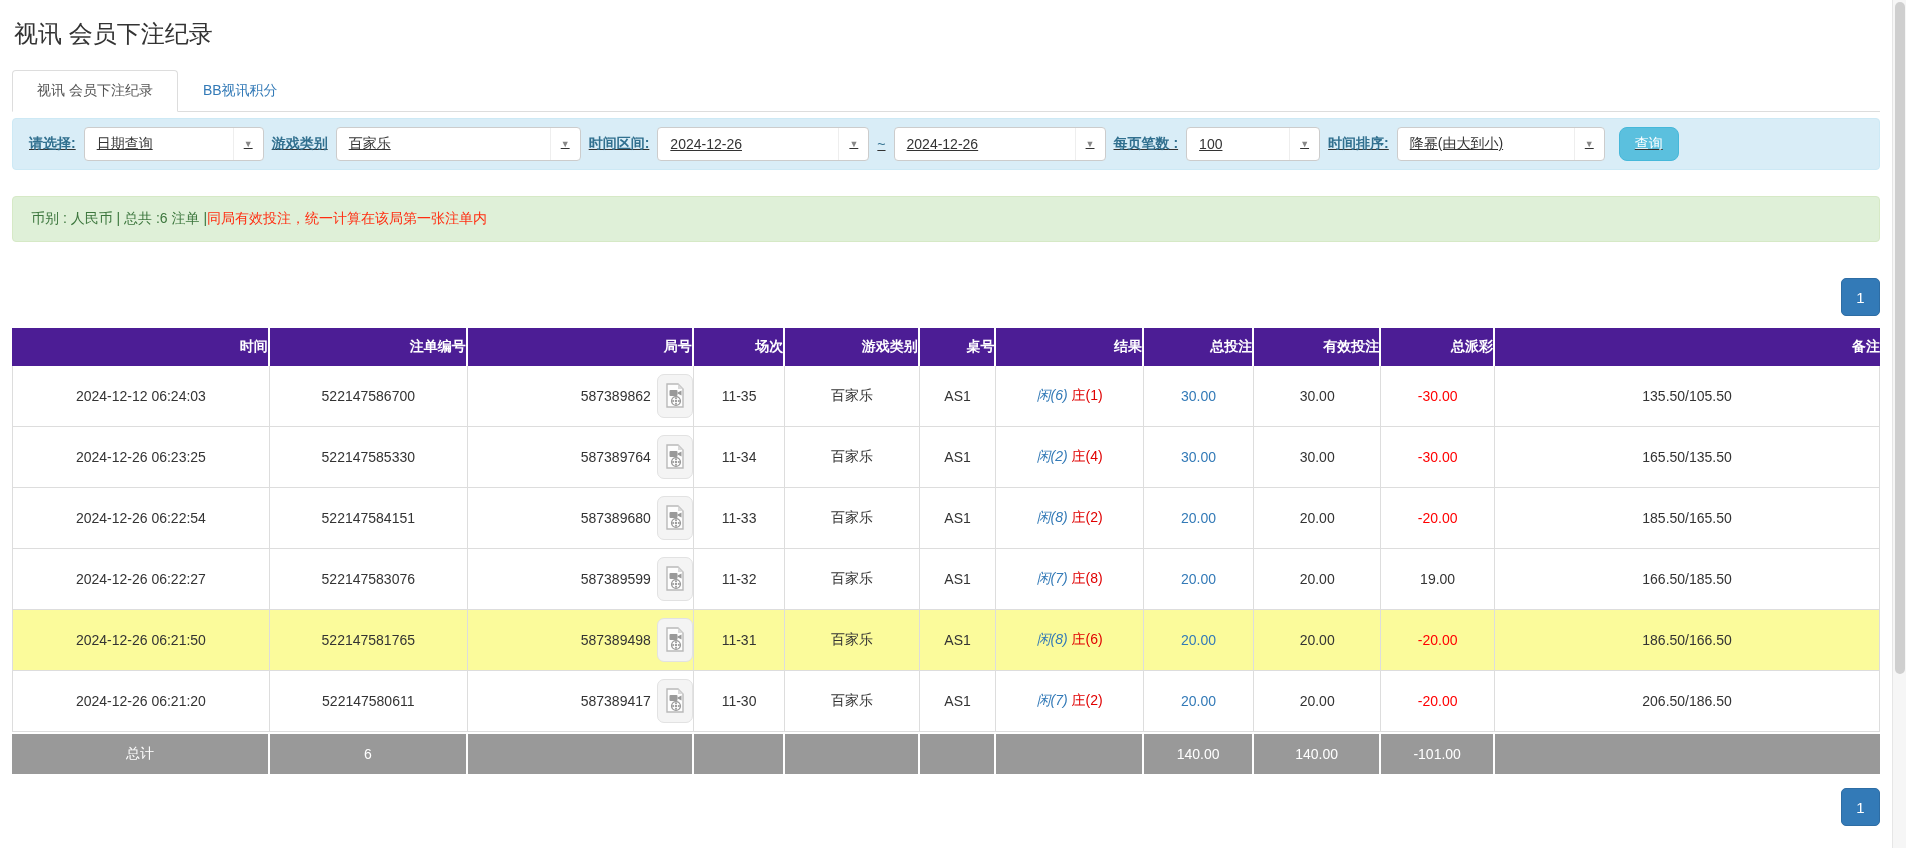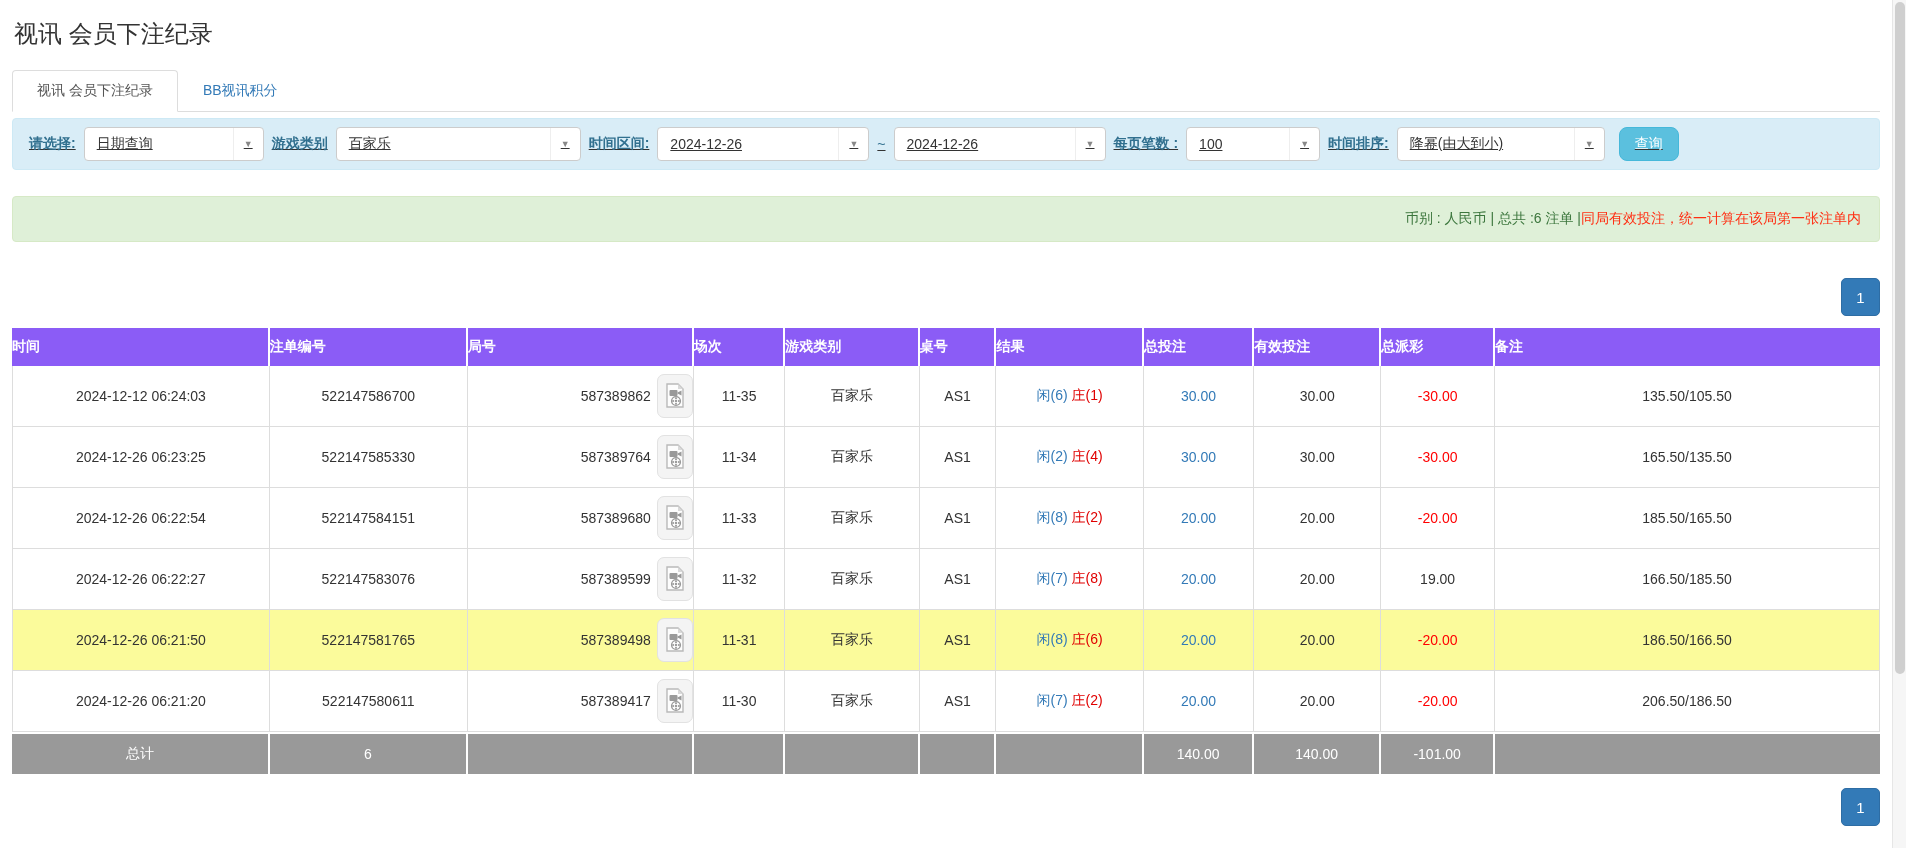--- a/index.html
+++ b/index.html
@@ -26,44 +26,44 @@
     display:flex; align-items:center; cursor:pointer; overflow:hidden; }
   .fake-select .val { padding:0 12px; flex:1; white-space:nowrap; color:#333; }
   .fake-select .caret { width:30px; align-self:stretch; display:flex; align-items:center;
     justify-content:center; color:#888; font-size:9px; border-left:1px solid #eee; }
   .w1{width:180px}.w2{width:245px}.w3{width:212px}.w4{width:212px}.w5{width:134px}.w6{width:208px}
   .btn-search { background:#5bc0de; border:1px solid #46b8da; color:#fff; border-radius:8px;
     padding:7px 15px; font-size:14px; cursor:pointer; margin-left:6px; }
 
   
   .summary-bar { margin-top:26px; background:#dff0d8; border:1px solid #d6e9c6; border-radius:4px;
-    height:46px; display:flex; align-items:center; justify-content:flex-end; padding:0 18px; }
+    height:46px; display:flex; align-items:center; justify-content:flex-start; padding:0 18px; }
   .summary-left { color:#3c763d; }
   .summary-right { color:#ff2e12; }
 
   
   .pager-row { display:flex; justify-content:flex-end; margin-top:36px; }
   .page-btn { width:39px; height:38px; background:#337ab7; border:1px solid #2e6da4; color:#fff;
     border-radius:5px; display:flex; align-items:center; justify-content:center; font-size:15px; cursor:pointer; }
 
   
   table { width:100%; border-collapse:separate; border-spacing:0; margin-top:12px; table-layout:fixed; }
-  th { background:#8b5cf6; color:#fff; font-weight:bold; height:38px; text-align:left;
+  th { background:#4c1d95; color:#fff; font-weight:bold; height:38px; text-align:right;
     border-right:2px solid #fff; font-size:14px; }
   th:last-child { border-right:none; }
   td { height:61px; text-align:center; border-right:1px solid #ddd; border-bottom:1px solid #ddd;
     background:#fff; vertical-align:middle; }
   tr td:first-child { border-left:1px solid #ddd; }
   tr.highlight td { background:#fbfb9b;margin-top:24px; }
   tr.gray td { background:#999; color:#fff; height:42px; border:none;
     border-right:2px solid #fff; border-top:2px solid #fff; }
   tr.gray td:last-child { border-right:none; }
   .blue { color:#337ab7; }
   .red, .neg { color:#ff0000; }
-  td .player { color:#337ab7; }
+  td .player { color:#337ab7;font-style:italic; }
   td .banker { color:#e00000; }
   .round-cell { display:flex; align-items:center; justify-content:flex-end; gap:6px; }
   .video-btn { width:36px; height:44px; background:#f4f4f4; border:1px solid #e2e2e2;
     border-radius:7px; display:flex; align-items:center; justify-content:center; cursor:pointer; }
   .total-bet-link { cursor:pointer; }
 
   
   .pager-bottom { display:flex; justify-content:flex-end; margin-top:14px; }
 
   

